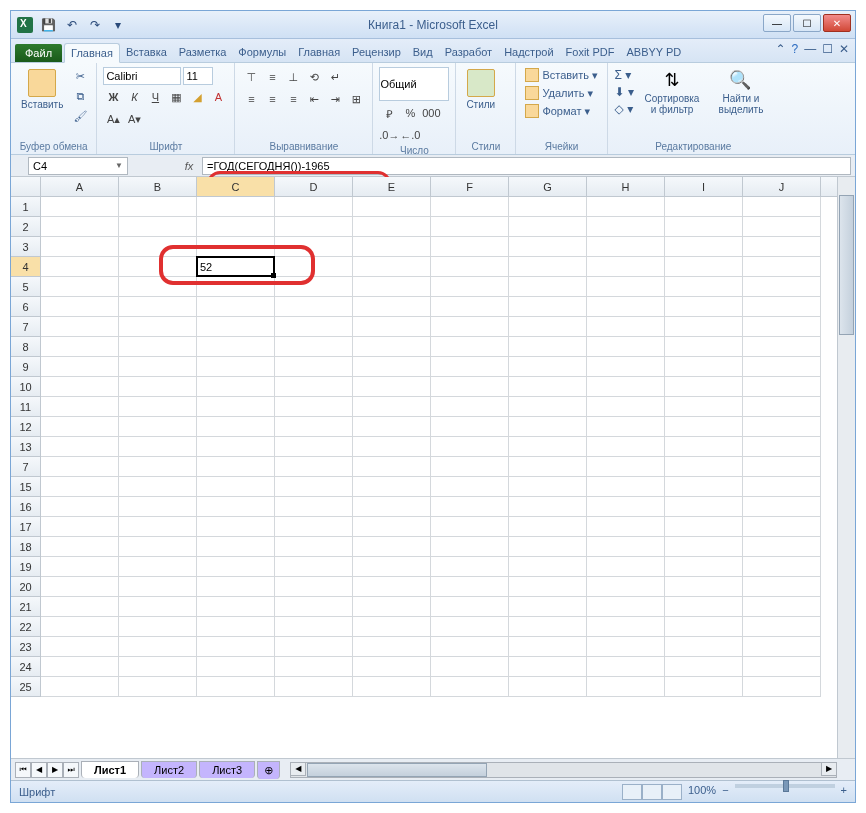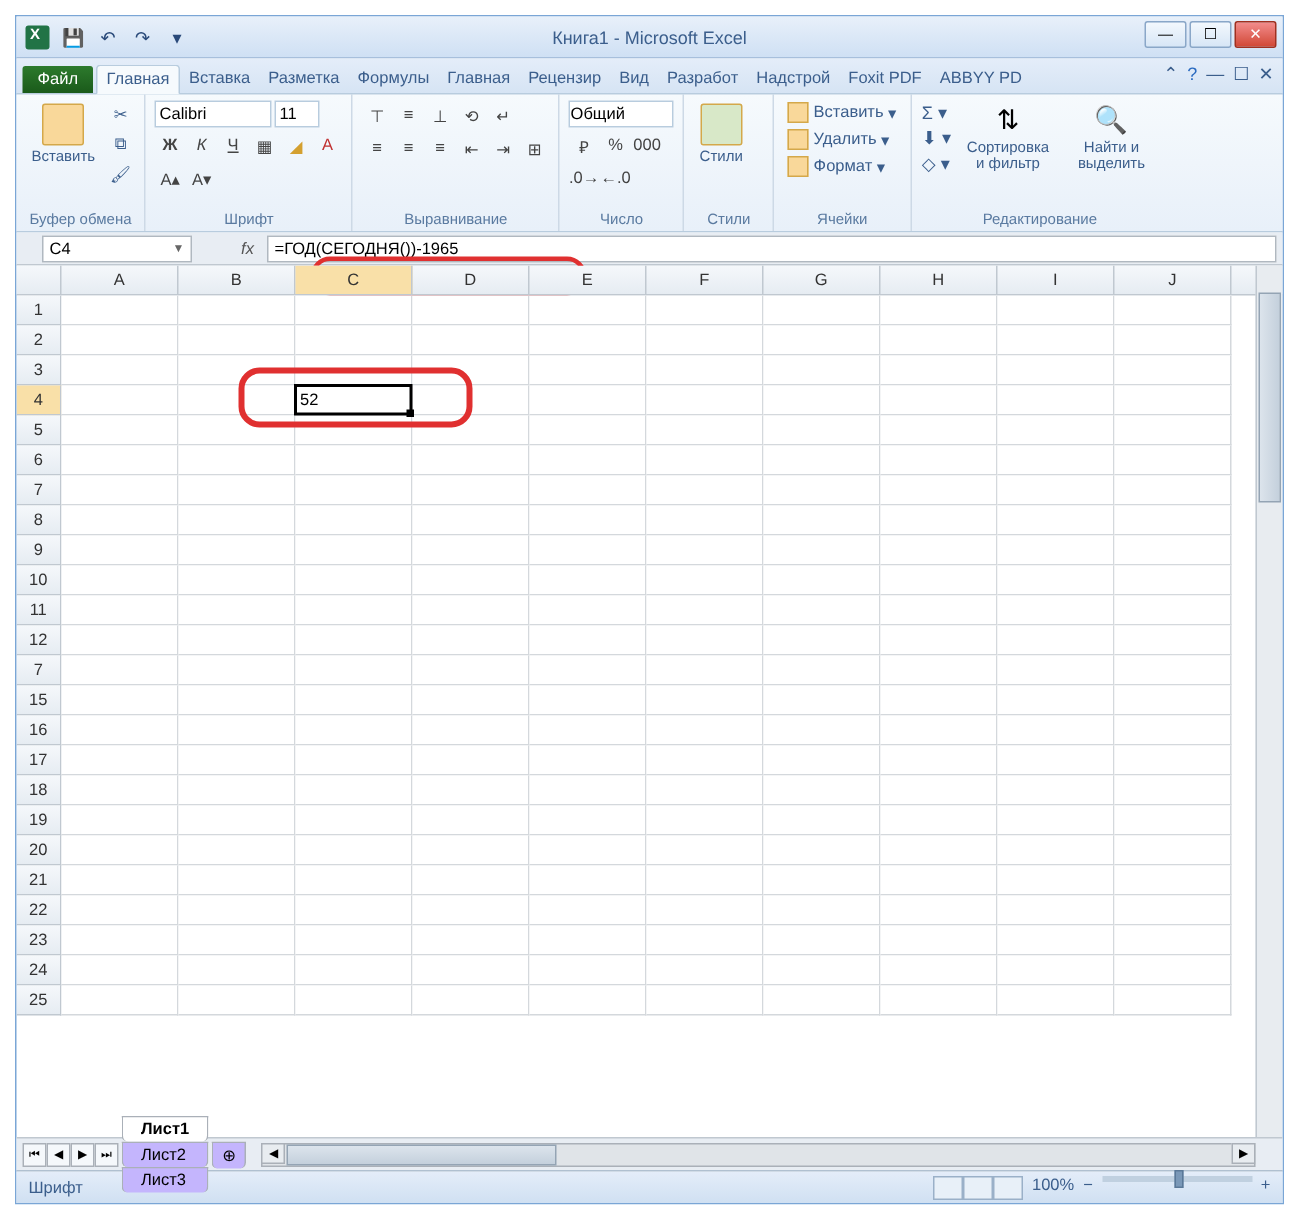--- a/index.html
+++ b/index.html
@@ -35,21 +35,21 @@
   .iconbtn.bold { font-weight:bold; }
   .iconbtn.italic { font-style:italic; }
   .iconbtn.underline { text-decoration:underline; }
   .cellsbtn { display:flex; align-items:center; gap:3px; font-size:11px; color:#3b5e8c; padding:1px 3px; cursor:pointer; }
   .cellsbtn .ci { width:14px; height:14px; background:#f9d89a; border:1px solid #d4a84a; }
   .edit-col { display:flex; flex-direction:column; gap:1px; font-size:12px; color:#3b5e8c; }
   .ebtn { display:flex; align-items:center; gap:2px; cursor:pointer; padding:1px; }
   .namebox-row { height:22px; background:#e8edf3; border-bottom:1px solid #c0c8d0; display:flex; align-items:center; }
   .namebox { width:100px; height:18px; margin-left:17px; background:#fff; border:1px solid #b0b8c0; font-size:11px; padding:1px 4px; display:flex; align-items:center; justify-content:space-between; }
   .namebox .dd { font-size:8px; color:#666; }
-  .fx-btn { width:18px; height:18px; margin-left:28px; font-style:italic; font-size:11px; color:#555; display:flex; align-items:center; justify-content:center; cursor:pointer;text-align:center; }
+  .fx-btn { width:18px; height:18px; margin-left:52px; font-style:italic; font-size:11px; color:#555; display:flex; align-items:center; justify-content:center; cursor:pointer;text-align:center; }
   .formula-bar { flex:1; height:18px; margin:0 4px; background:#fff; border:1px solid #b0b8c0; font-size:11px; padding:1px 4px; }
   .formula-highlight { position:absolute; border:3px solid #e03030; border-radius:14px; pointer-events:none; }
   .grid-area { flex:1; display:flex; flex-direction:column; overflow:hidden; position:relative; }
   .col-headers { height:20px; display:flex; background:linear-gradient(#f5f8fb,#e6ecf2); border-bottom:1px solid #c0c8d0; }
   .corner { width:30px; border-right:1px solid #c0c8d0; background:linear-gradient(#f5f8fb,#e6ecf2); }
   .colh { width:78px; border-right:1px solid #c0c8d0; text-align:center; font-size:11px; color:#333; line-height:20px; }
   .colh.sel { background:#f9e0a8; }
   .rows { flex:1; overflow:auto; }
   .row { height:20px; display:flex; }
   .rowh { width:30px; background:linear-gradient(#f5f8fb,#e6ecf2); border-right:1px solid #c0c8d0; border-bottom:1px solid #c0c8d0; text-align:center; font-size:11px; color:#333; line-height:20px; }
@@ -174,21 +174,21 @@
           <div class="iconbtn">⇤</div>
           <div class="iconbtn">⇥</div>
           <div class="iconbtn">⊞</div>
         </div>
       </div>
       <div class="group-title">Выравнивание</div>
     </div>
 
     <div class="group">
       <div class="group-content" style="flex-direction:column; gap:2px;">
-        <input style="width: 70px; font-size: 11px; border: 1px solid rgb(184, 204, 222); height: 18px;" value="Общий">
+        <input style="width: 70px; font-size: 11px; border: 1px solid rgb(184, 204, 222); height: 34px;" value="Общий">
         <div class="btnrow">
           <div class="iconbtn">₽</div>
           <div class="iconbtn">%</div>
           <div class="iconbtn">000</div>
         </div>
         <div class="btnrow">
           <div class="iconbtn">.0→</div>
           <div class="iconbtn">←.0</div>
         </div>
       </div>
@@ -411,20 +411,33 @@
           <div class="cell"></div>
           <div class="cell"></div>
           <div class="cell"></div>
           <div class="cell"></div>
           <div class="cell"></div>
           <div class="cell"></div>
           <div class="cell"></div>
           <div class="cell"></div>
         </div>
         <div class="row">
+          <div class="rowh">13</div>
+          <div class="cell"></div>
+          <div class="cell"></div>
+          <div class="cell"></div>
+          <div class="cell"></div>
+          <div class="cell"></div>
+          <div class="cell"></div>
+          <div class="cell"></div>
+          <div class="cell"></div>
+          <div class="cell"></div>
+          <div class="cell"></div>
+        </div>
+        <div class="row">
           <div class="rowh">7</div>
           <div class="cell"></div>
           <div class="cell"></div>
           <div class="cell"></div>
           <div class="cell"></div>
           <div class="cell"></div>
           <div class="cell"></div>
           <div class="cell"></div>
           <div class="cell"></div>
           <div class="cell"></div>
@@ -581,21 +594,21 @@
     <div class="cell-highlight" style="left:148px; top:68px; width:156px; height:40px;"></div>
   </div>
 
   <div class="sheet-tabs">
     <div class="navbtns">
       <div>⏮</div>
       <div>◀</div>
       <div>▶</div>
       <div>⏭</div>
     </div>
-    <div id="sheets-holder" style="display:flex;flex-direction:column;">
+    <div id="sheets-holder" style="display:flex;">
         <div class="stab active">Лист1</div>
         <div class="stab">Лист2</div>
         <div class="stab">Лист3</div>
       </div>
     <div class="stab" style="padding:2px 6px;">⊕</div>
     <div class="hscroll">
       <div class="hscroll-arrow" style="left:-1px;">◀</div>
       <div class="hscroll-thumb" style="left:16px;"></div>
       <div class="hscroll-arrow" style="right:-1px;">▶</div>
     </div>

